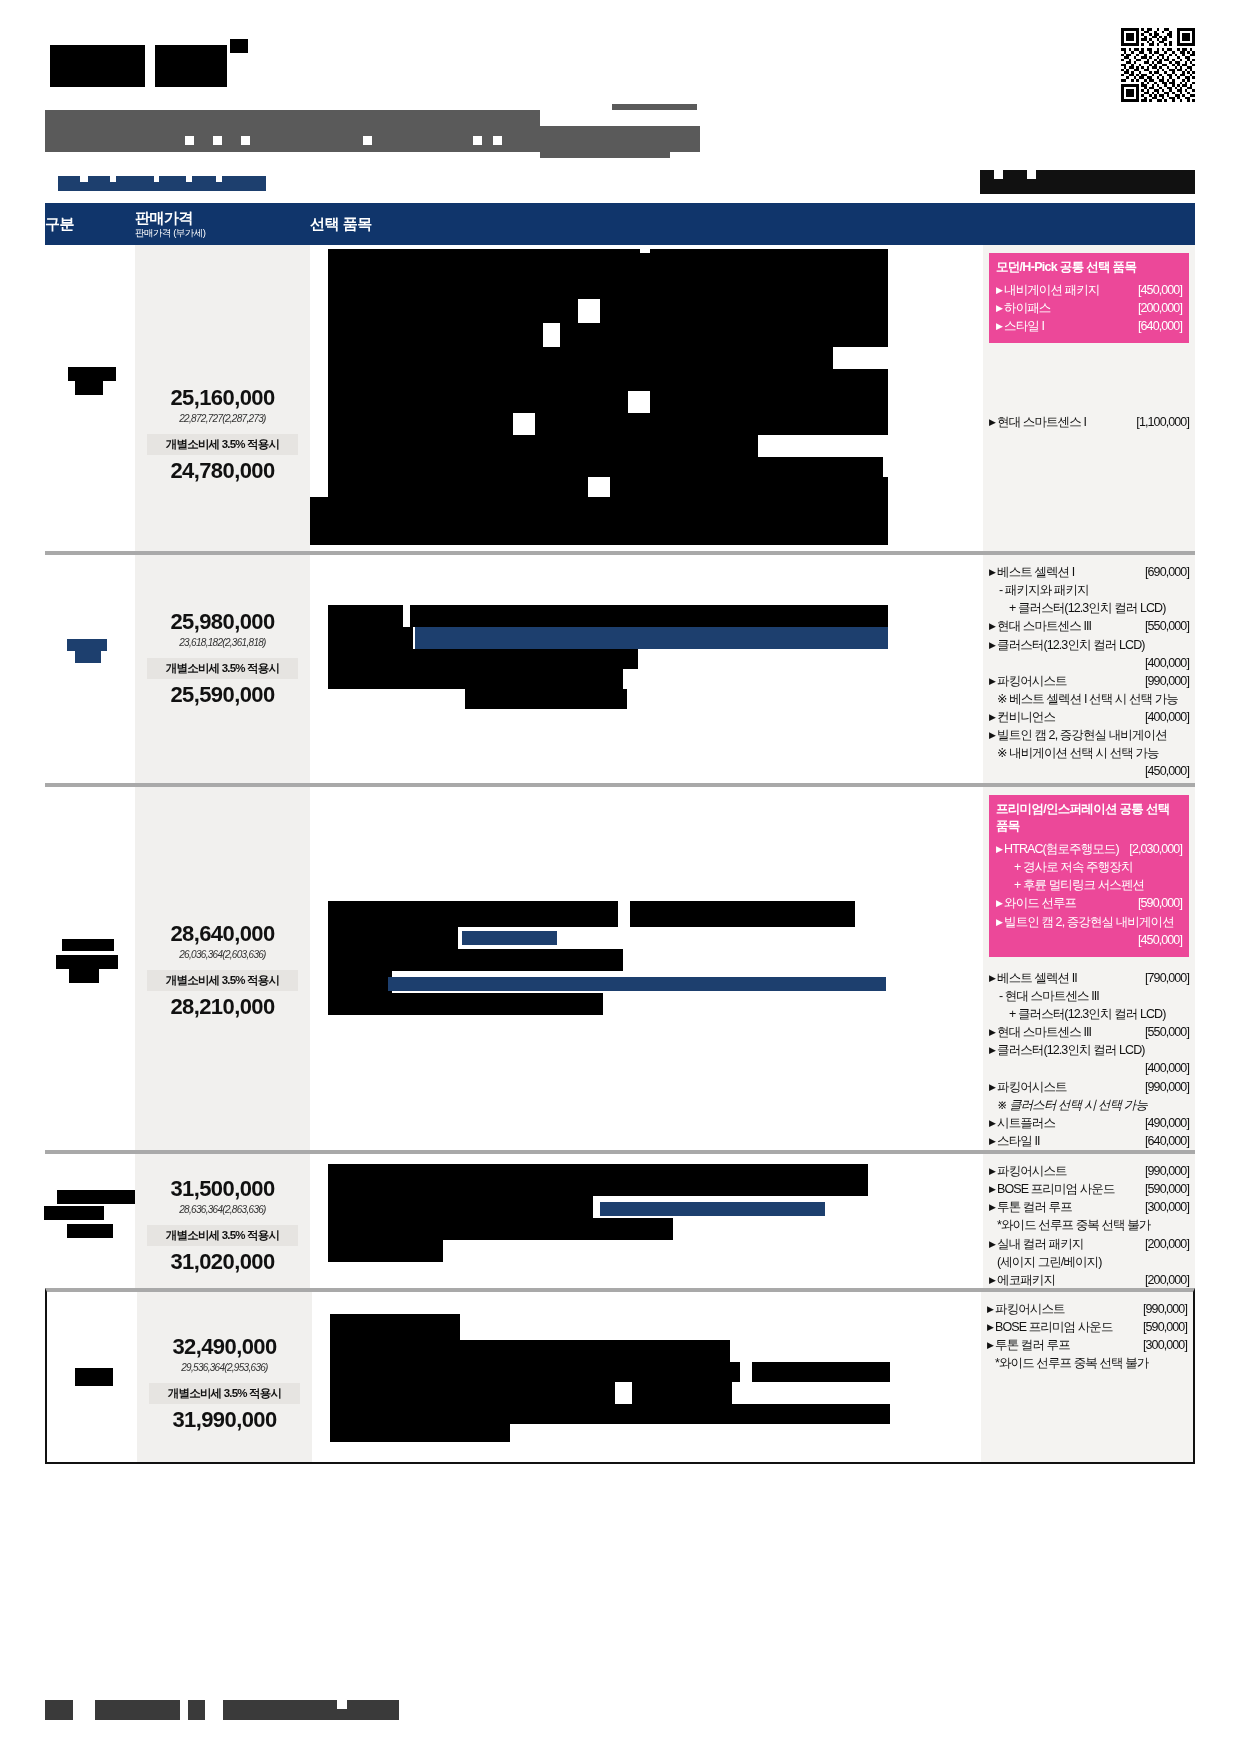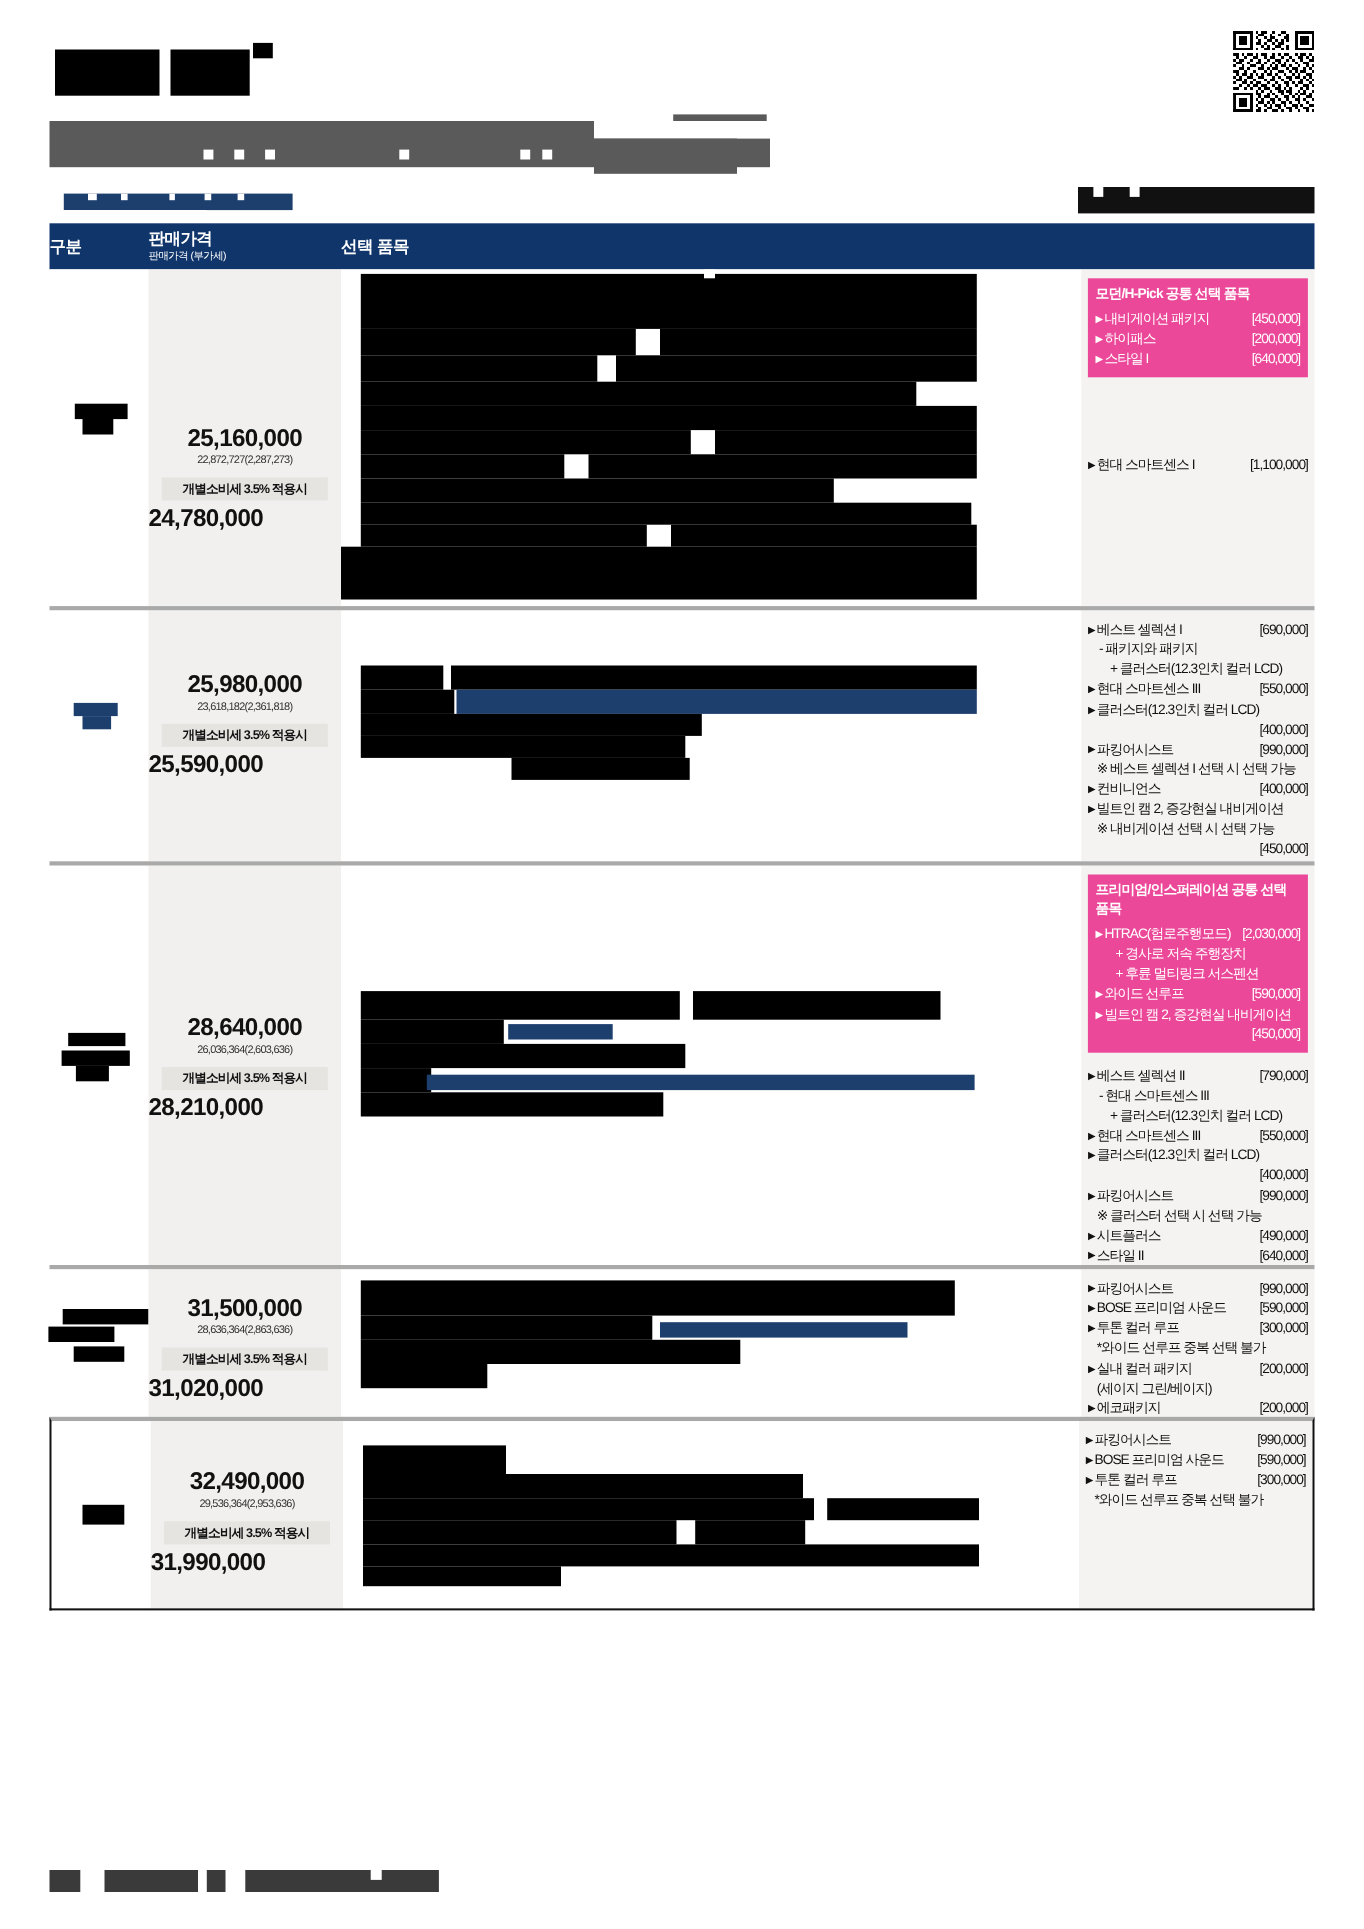--- a/index.html
+++ b/index.html
@@ -57,23 +57,23 @@
   .trim-row.last-box { border:2px solid #111; border-top:4px solid #a9a9a9; }
 
   .c-gubun { width:90px; position:relative; background:#fff; }
   .c-price { width:175px; background:#f1f0ee; position:relative; padding-top:6px; }
   .c-basic { flex:1; background:#fff; position:relative; overflow:hidden; }
   .c-opt   { width:212px; background:#f4f3f1; position:relative; padding:8px 6px 8px 6px; }
 
   
   .price-wrap { position:absolute; left:0; right:0; }
   .price-main { text-align:center; font-size:22px; font-weight:700; color:#111; letter-spacing:-0.6px; }
-  .price-sub  { text-align:center; font-size:10px; color:#333; margin-top:2px; letter-spacing:-0.7px; }
+  .price-sub  { text-align:center; font-size:10px; color:#333; margin-top:2px; letter-spacing:-0.7px;font-style:italic; }
   .tax-box { margin:10px 12px 0 12px; background:#e6e4e1; text-align:center; padding:3px 0; font-size:11.5px; font-weight:700; color:#111; letter-spacing:-0.8px; }
-  .price-main2 { text-align:left; font-size:22px; font-weight:700; color:#111; letter-spacing:-0.6px; margin-top:3px; }
+  .price-main2 { text-align:center; font-size:22px; font-weight:700; color:#111; letter-spacing:-0.6px; margin-top:3px; }
 
   
   .opt-group { background:#ec4899; color:#fff; padding:6px 7px 8px 7px; margin-bottom:8px; }
   .opt-group .g-title { font-size:12.5px; font-weight:700; letter-spacing:-0.7px; margin-bottom:5px; }
   .opt-line { font-size:12.5px; letter-spacing:-0.9px; line-height:1.45; display:flex; justify-content:space-between; align-items:baseline; white-space:nowrap; }
   .opt-line .nm { }
   .opt-line .pr { margin-left:6px; }
   .opt-plain { color:#111; }
   .opt-sub { font-size:12.5px; letter-spacing:-0.9px; line-height:1.45; color:#111; padding-left:10px; }
   .opt-sub.w { color:#fff; }
@@ -549,21 +549,21 @@
             <span class="pr">[550,000]</span>
           </div>
         <div class="opt-line opt-plain">
             <span class="nm"><span class="arrow">▶</span><span>클러스터(12.3인치 컬러 LCD)</span></span>
           </div>
         <div class="opt-right">[400,000]</div>
         <div class="opt-line opt-plain">
             <span class="nm"><span class="arrow">▶</span><span>파킹어시스트</span></span>
             <span class="pr">[990,000]</span>
           </div>
-        <div class="opt-sub" style="padding-left:8px;">※ 클러스터 선택 시 선택 가능</div>
+        <div class="opt-sub" style="padding-left:8px;font-style:italic;">※ 클러스터 선택 시 선택 가능</div>
         <div class="opt-line opt-plain">
             <span class="nm"><span class="arrow">▶</span><span>시트플러스</span></span>
             <span class="pr">[490,000]</span>
           </div>
         <div class="opt-line opt-plain">
             <span class="nm"><span class="arrow">▶</span><span>스타일 II</span></span>
             <span class="pr">[640,000]</span>
           </div>
         <div class="opt-line opt-plain">
             <span class="nm"><span class="arrow">▶</span><span>실내 컬러 패키지</span></span>

